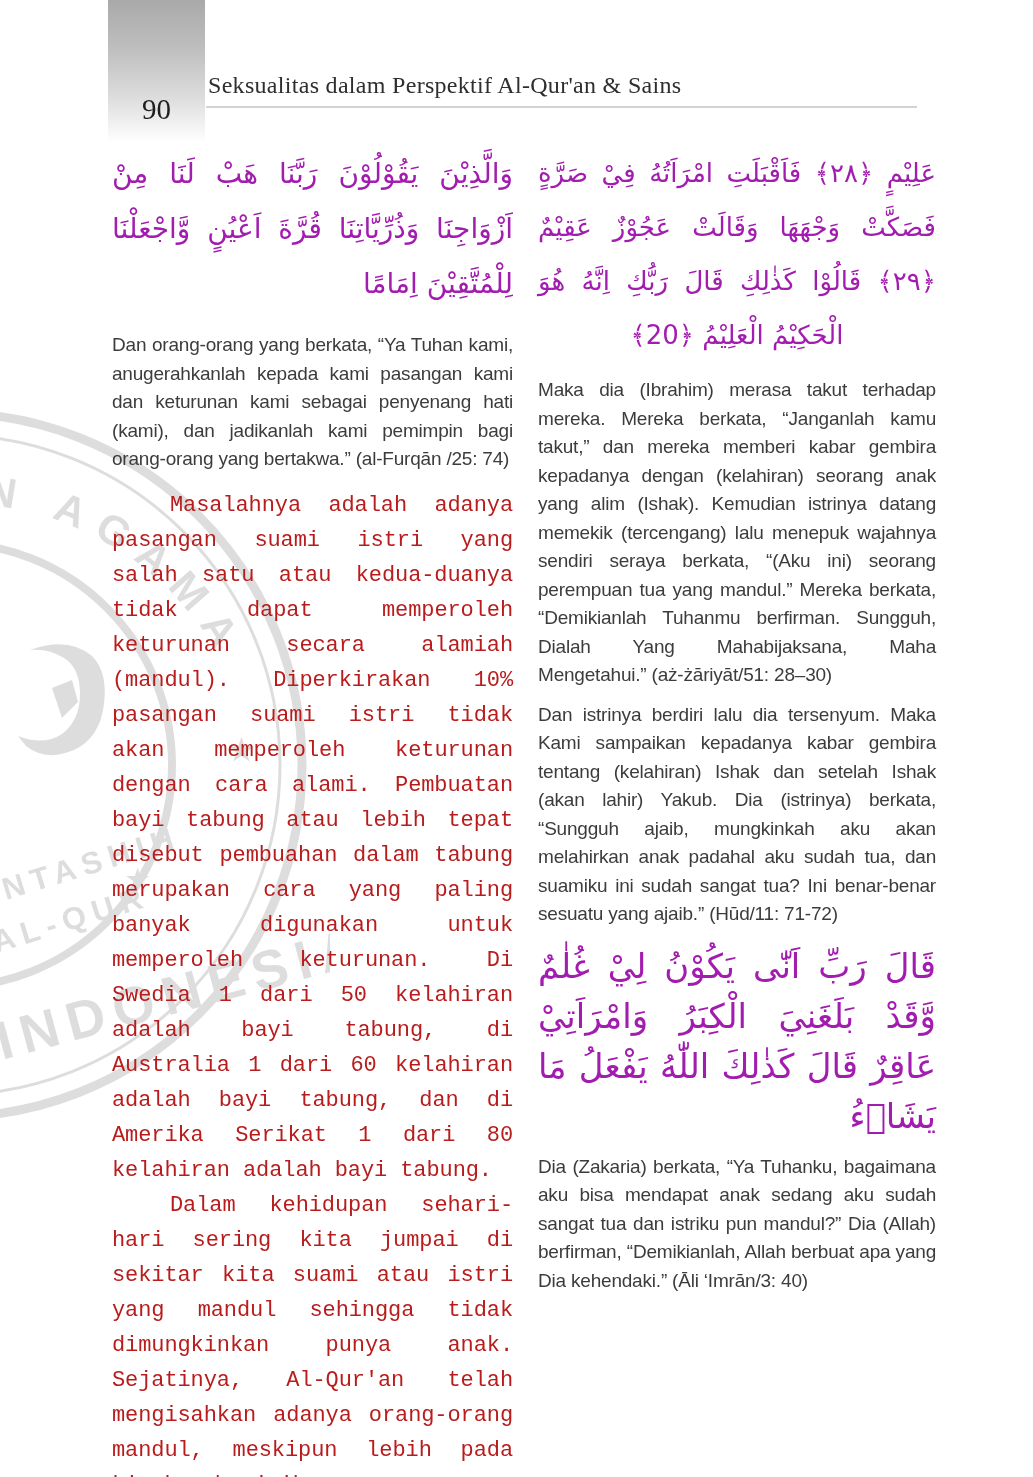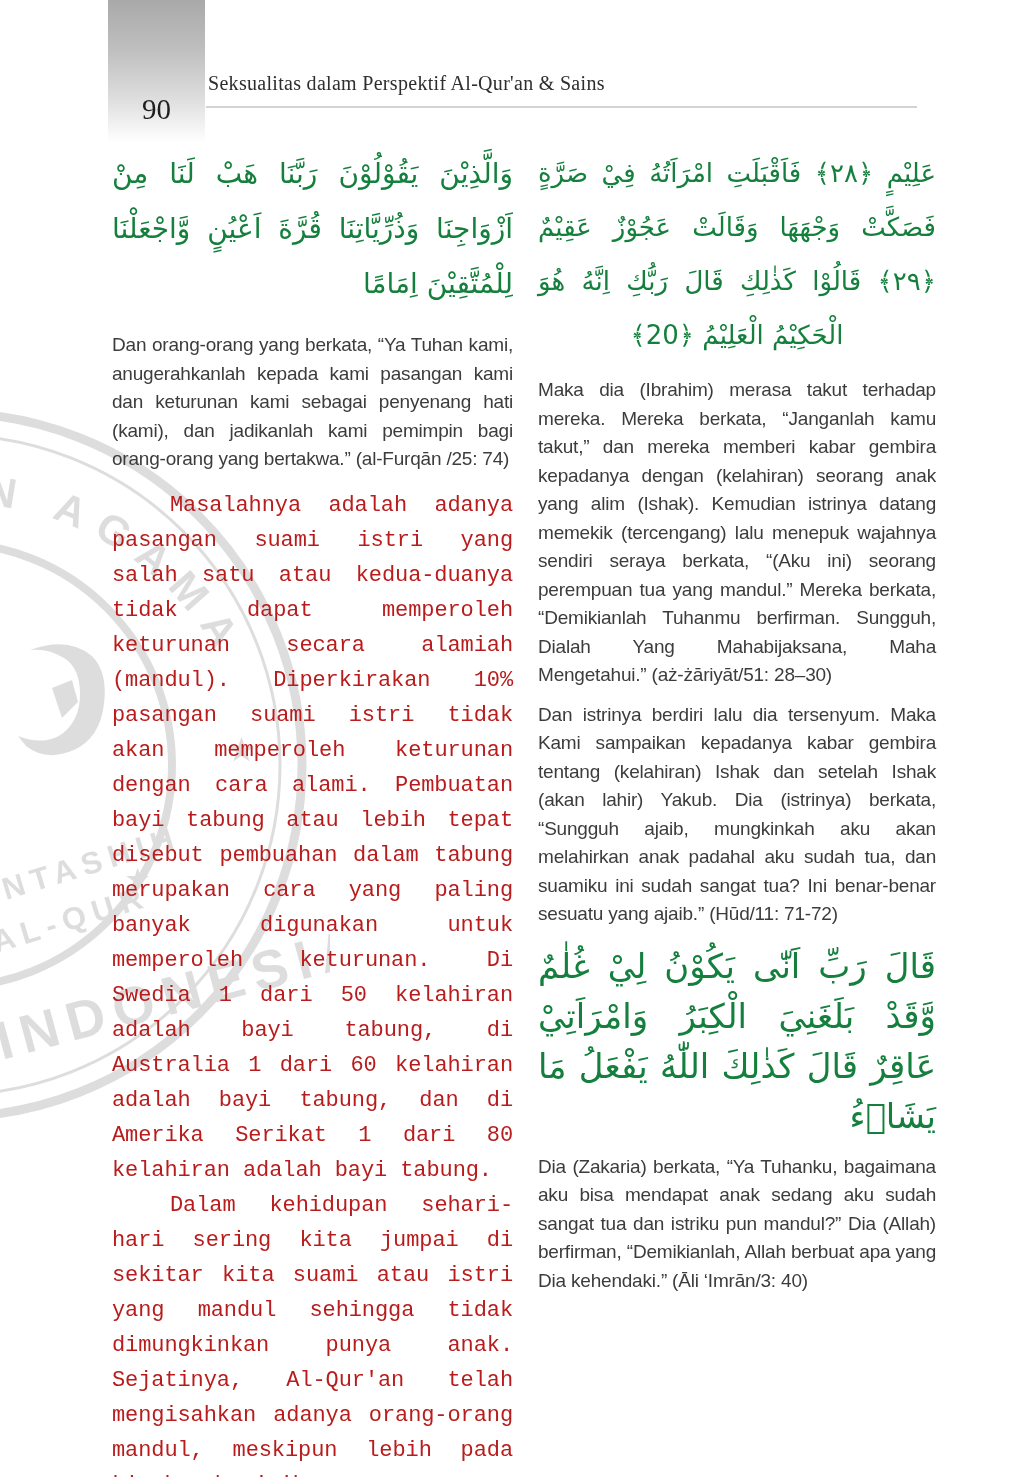--- a/index.html
+++ b/index.html
@@ -10,36 +10,36 @@
   
   .pagenum-bar {
     position:absolute; left:108px; top:0; width:97px; height:142px;
     background:linear-gradient(to bottom,#a9a9a9 0%,#bfbfbf 35%,#dedede 70%,#f6f6f6 92%,#ffffff 100%);
     display:flex; align-items:flex-end; justify-content:center;
     padding-bottom:16px; box-sizing:border-box;
   }
   .pagenum { font-family:"Liberation Serif", serif; font-size:29px; color:#1f1f1f; }
   .chapter-title {
     position:absolute; left:208px; top:72px;
-    font-family:"Liberation Serif", serif; font-size:20px; color:#2e2e2e;
+    font-family:"Liberation Serif", serif; font-size:24px; color:#2e2e2e;
     letter-spacing:0.3px; white-space:nowrap;
   }
   .header-rule { position:absolute; left:206px; top:106px; width:711px; height:2px; background:#d3d3d3; }
 
   
   .watermark { position:absolute; left:0; top:388px; z-index:0; opacity:0.55; }
 
   
   .columns { position:absolute; left:112px; top:146px; width:824px; display:flex; gap:25px; z-index:1; }
   .col-left  { width:401px; }
   .col-right { width:398px; }
 
   .arabic {
     direction:rtl; unicode-bidi:embed;
-    font-family:"DejaVu Sans", sans-serif; color:#15803d;
+    font-family:"DejaVu Sans", sans-serif; color:#a21caf;
     text-align:justify;
   }
   .center-last  { text-align-last:center; }
   .stretch-last { text-align-last:justify; }
 
   .ar-furqan  { font-size:28px; line-height:55px; margin-bottom:20px; }
   .ar-left-btm{ font-size:27px; line-height:52px; margin-top:18px; }
   .ar-r1 { font-size:26px; line-height:54px; margin-bottom:14px; }
   .ar-r2 { font-size:26px; line-height:55px; margin-bottom:10px; }
   .ar-r3 { font-size:34px; line-height:50px; margin-bottom:12px; margin-top:6px; }

